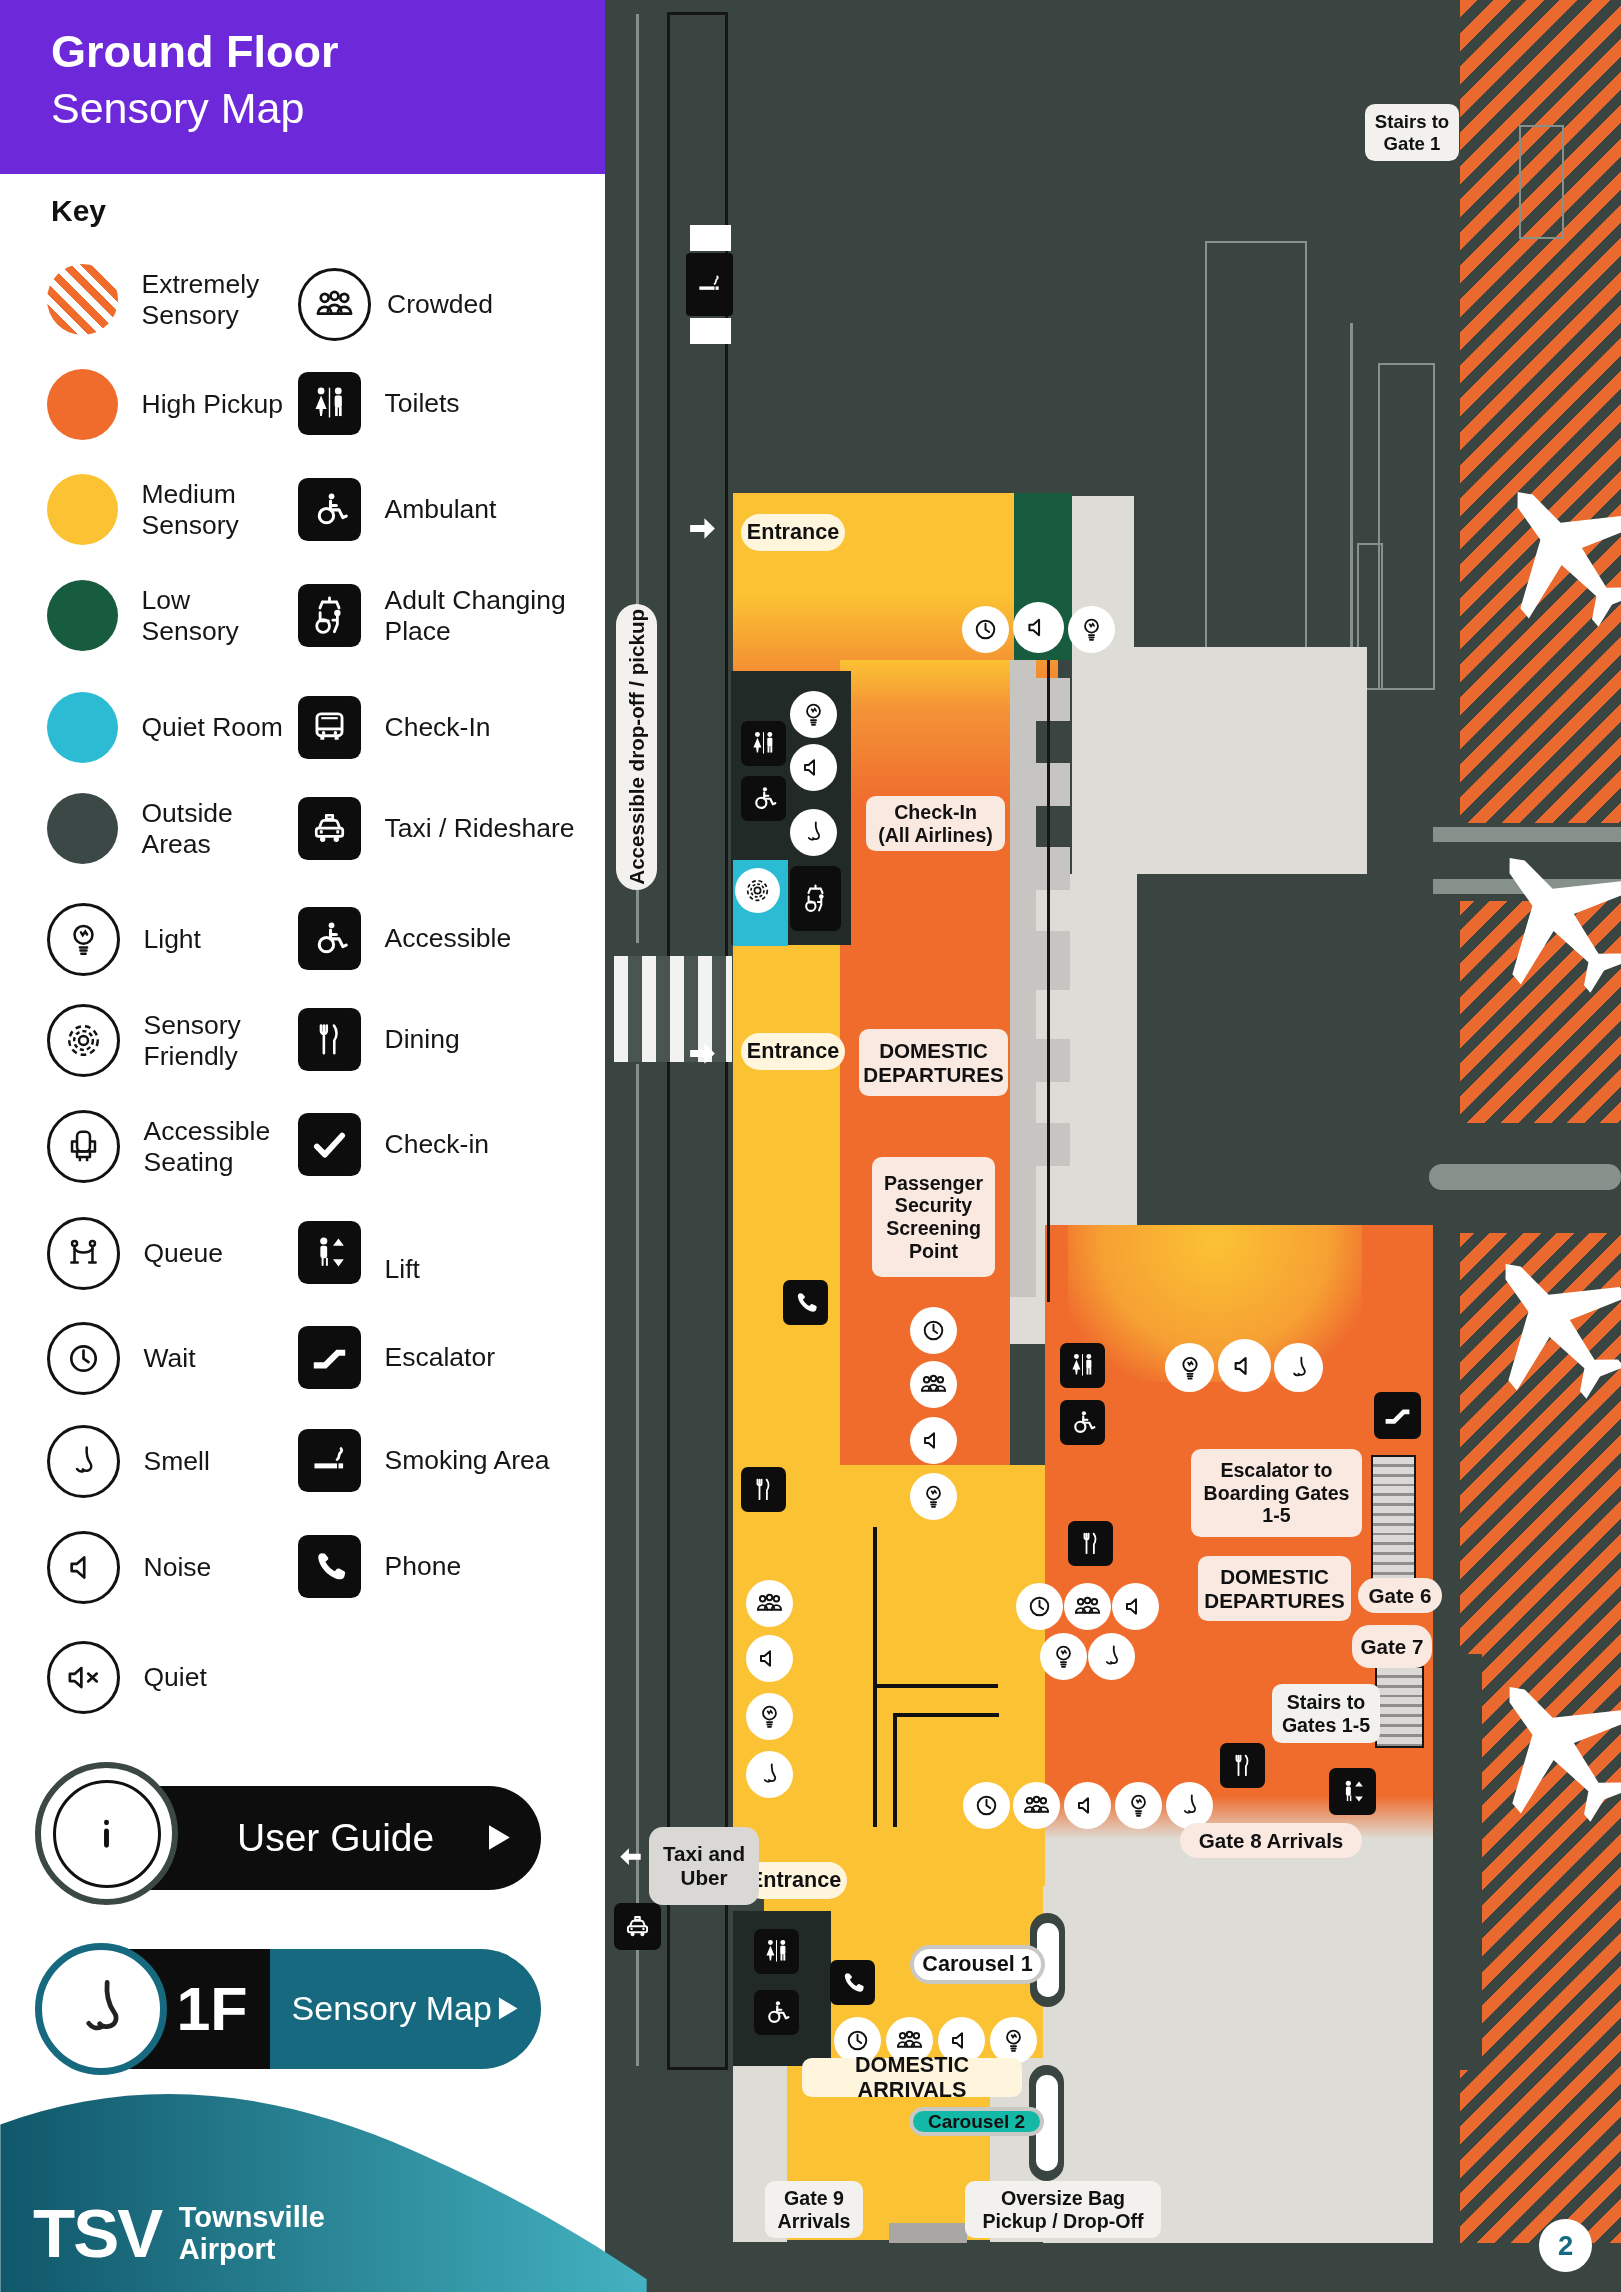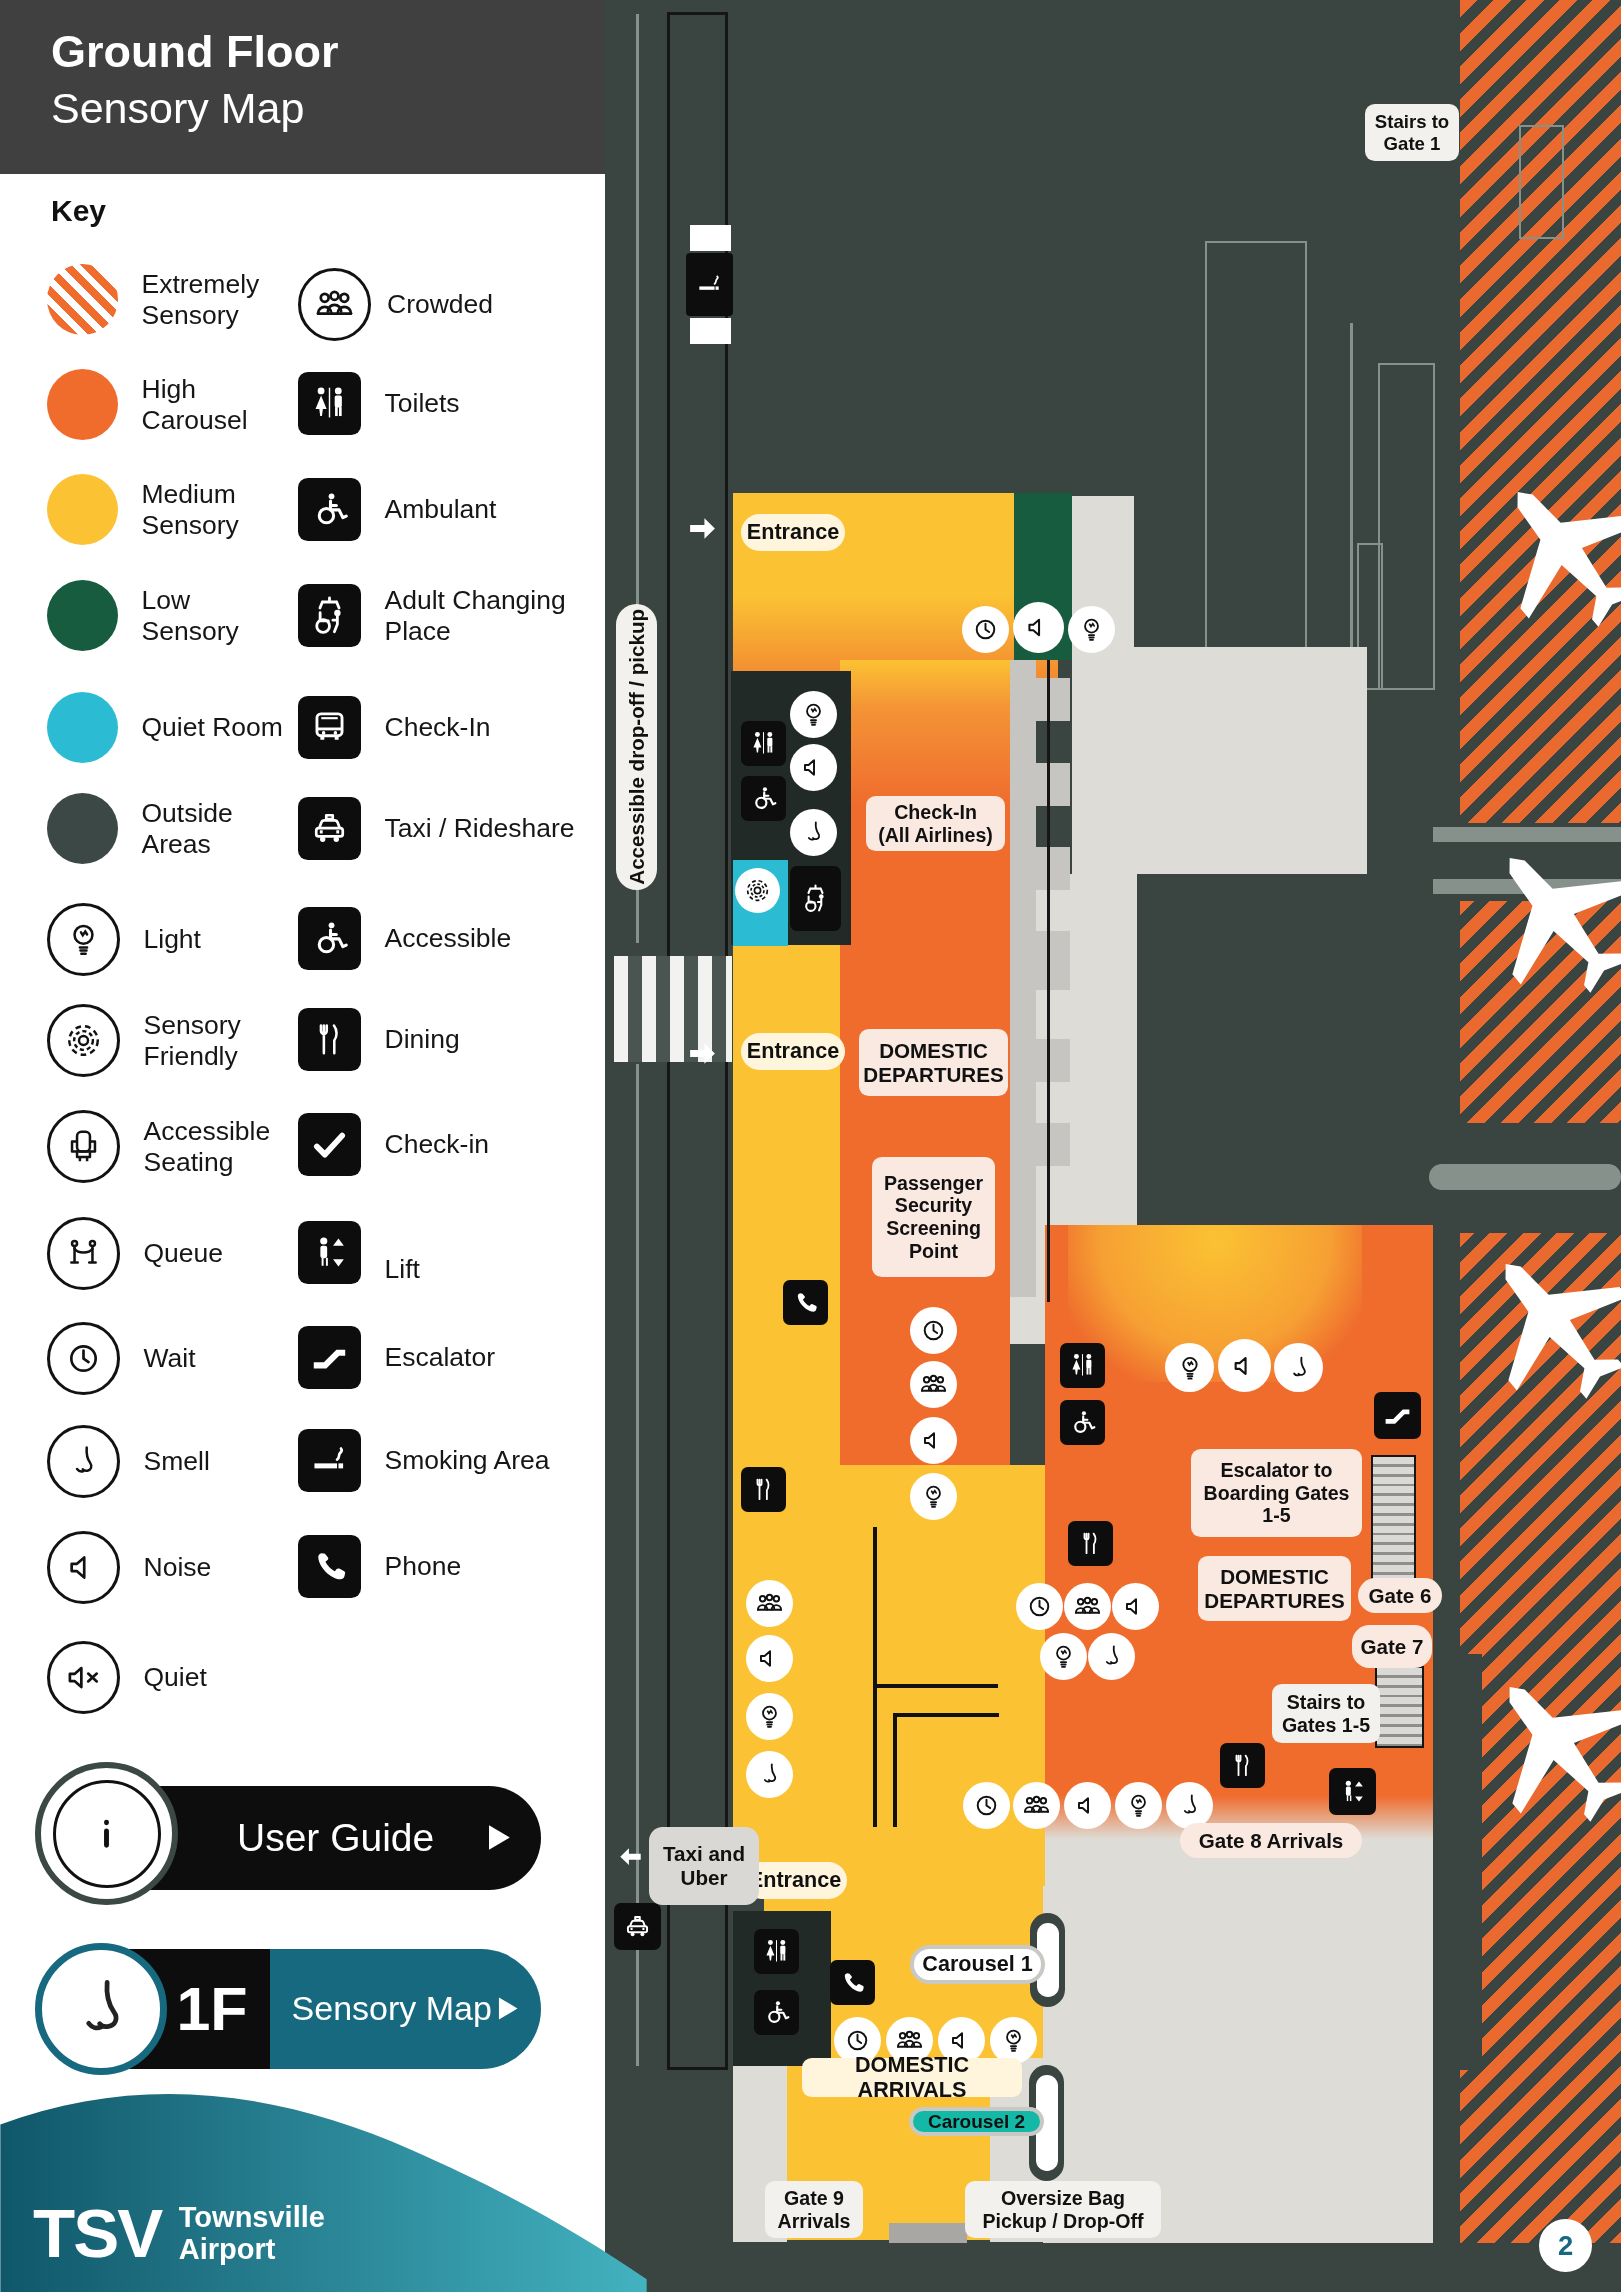--- a/index.html
+++ b/index.html
@@ -577,34 +577,34 @@
 Arrivals</div>
   <div class="lbl whitel" style="left:965px;top:2181px;width:196px;height:57px;font-size:19.6px;">Oversize Bag
 Pickup / Drop-Off</div>
 
   <div class="mc" style="left:1539px;top:2219px;width:53px;height:53px;">
     <span style="font-size:27.4px;font-weight:bold;color:#16697F;">2</span>
   </div>
 
   <div class="zone" style="left:0;top:0;width:605px;height:2293px;background:#fff;"></div>
 
-  <div class="zone" style="left:0;top:0;width:605px;height:174px;background:#404040;color:#fff;">
+  <div class="zone" style="left:0;top:0;width:605px;height:174px;background:#6d28d9;color:#fff;">
     <div style="position:absolute;left:51px;top:25.5px;font-size:45px;font-weight:bold;">Ground Floor</div>
     <div style="position:absolute;left:51px;top:84px;font-size:43px;">Sensory Map</div>
   </div>
 
   <div class="abs" style="left:51px;top:194px;font-size:30px;font-weight:bold;color:#111;">Key</div>
 
   <div class="krow" style="left:47px;top:264px;width:245px;">
       <div class="swatch sw-extreme"></div>
       <div class="klabel">Extremely Sensory</div>
     </div>
   <div class="krow" style="left:47px;top:369px;width:245px;">
       <div class="swatch sw-high"></div>
-      <div class="klabel">High Carousel</div>
+      <div class="klabel">High Pickup</div>
     </div>
   <div class="krow" style="left:47px;top:474px;width:245px;">
       <div class="swatch sw-medium"></div>
       <div class="klabel">Medium Sensory</div>
     </div>
   <div class="krow" style="left:47px;top:580px;width:245px;">
       <div class="swatch sw-low"></div>
       <div class="klabel">Low Sensory</div>
     </div>
   <div class="krow" style="left:47px;top:692px;width:245px;">

